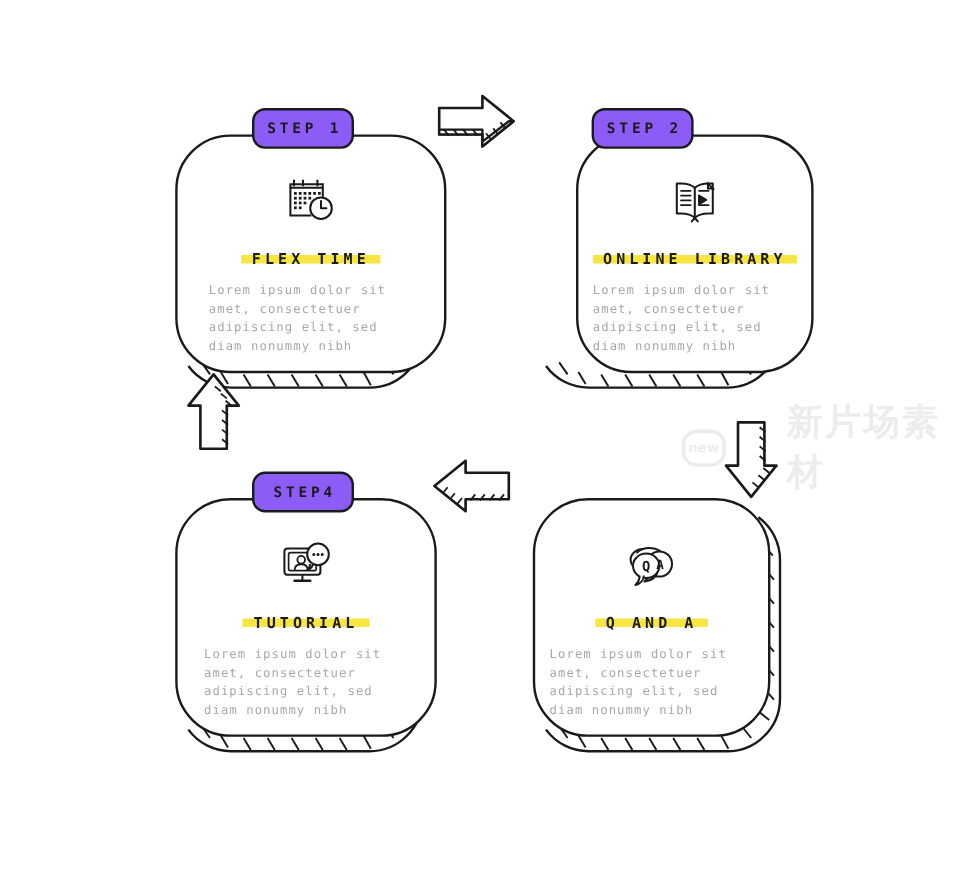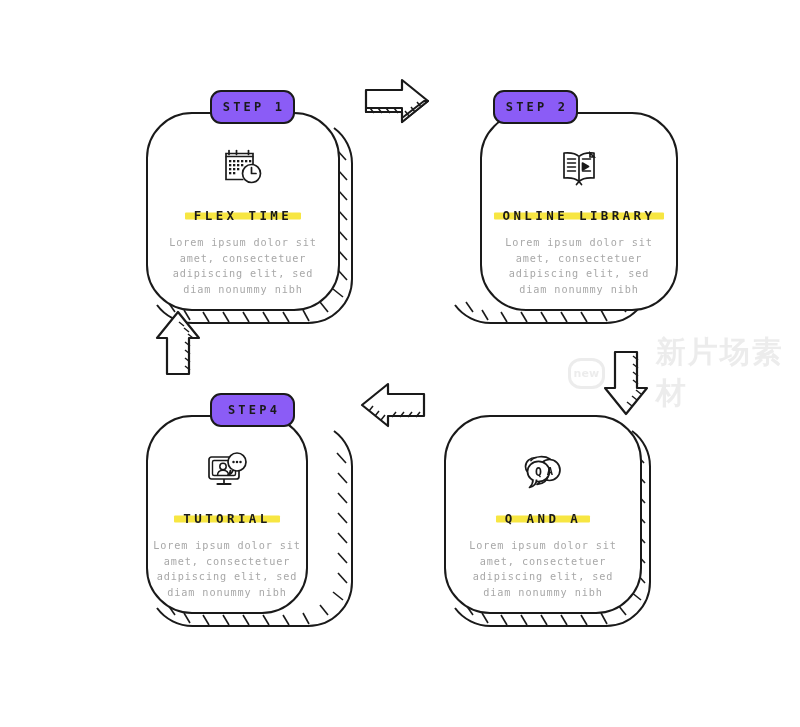--- a/index.html
+++ b/index.html
@@ -39,21 +39,21 @@
     border-radius:1px;
   }
   .title-txt{
     position:relative;
     font-size:12.5px;font-weight:700;letter-spacing:3.4px;
     color:#1a1a1a;white-space:nowrap;
   }
 
   .desc{
     font-size:10.2px;line-height:15.5px;letter-spacing:0.9px;
-    color:#a8a8a8;text-align:center;white-space:pre-line;
+    color:#a8a8a8;text-align:left;white-space:pre-line;
     width:170px;
   }
 
   
   .badge{
     position:absolute;
     background:#8b5cf6;
     border:2px solid #1a1a1a;
     border-radius:11px;
     height:34px;
@@ -177,21 +177,21 @@
       <line x1="283" y1="615" x2="289" y2="625"></line>
       <line x1="263" y1="615" x2="269" y2="625"></line>
       <line x1="243" y1="615" x2="249" y2="625"></line>
       <line x1="223" y1="615" x2="229" y2="625"></line>
       <line x1="203" y1="615" x2="209" y2="625"></line>
       <line x1="184" y1="613" x2="190" y2="623"></line>
       <line x1="168" y1="605" x2="175" y2="615"></line>
     </g>
   </svg>
 
-  <div class="panel" style="left:146px;top:112px;width:194px;height:199px;">
+  <div class="panel" style="left:146px;top:112px;width:226px;height:199px;">
     <div class="panel-body"></div>
     <div class="panel-content">
       <div class="icon-wrap">
         <svg width="46" height="46" viewBox="0 0 46 46" fill="none" stroke="#1a1a1a" stroke-width="1.7">
           <path d="M9 9.5 V5.5" stroke-linecap="round"></path>
           <path d="M16.5 9.5 V5.5" stroke-linecap="round"></path>
           <path d="M28.5 9.5 V5.5" stroke-linecap="round"></path>
           <path d="M6 8.5 H33 V11.5 H6 Z"></path>
           <path d="M6 11.5 V34.5 H23.5"></path>
           <path d="M33 11.5 V20"></path>
@@ -284,21 +284,21 @@
         <div class="title-hl"></div>
         <div class="title-txt">Q AND A</div>
       </div>
       <div class="desc">Lorem ipsum dolor sit
 amet, consectetuer
 adipiscing elit, sed
 diam nonummy nibh</div>
     </div>
   </div>
 
-  <div class="panel" style="left:146px;top:415px;width:162px;height:199px;">
+  <div class="panel" style="left:146px;top:415px;width:218px;height:199px;">
     <div class="panel-body"></div>
     <div class="panel-content">
       <div class="icon-wrap">
         <svg width="46" height="44" viewBox="0 0 46 44" fill="none" stroke="#1a1a1a" stroke-width="1.7">
           <rect x="5" y="8" width="30" height="22" rx="2.5"></rect>
           <rect x="8.5" y="11.5" width="23" height="15" rx="1.5" stroke-width="1.4"></rect>
           <path d="M20 30 V35"></path>
           <path d="M13.5 35 H26.5" stroke-linecap="round" stroke-width="2.2"></path>
           <circle cx="19" cy="17.5" r="3.2" stroke-width="1.5"></circle>
           <path d="M13.5 26.5 C13.5 22.8 16 21.2 19 21.2 C22 21.2 24.5 22.8 24.5 26.5" stroke-width="1.5" stroke-linejoin="round"></path>

